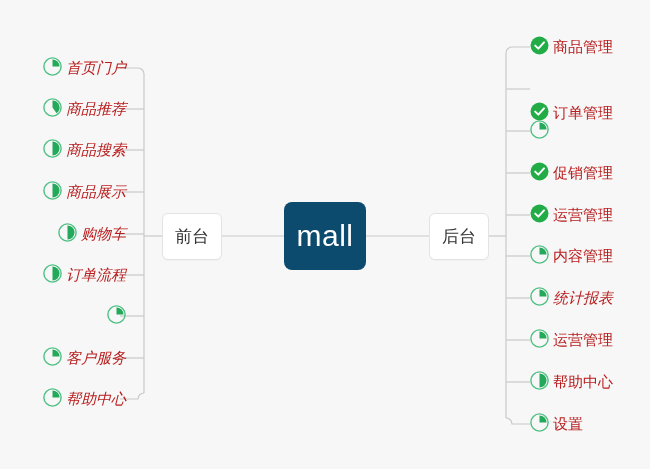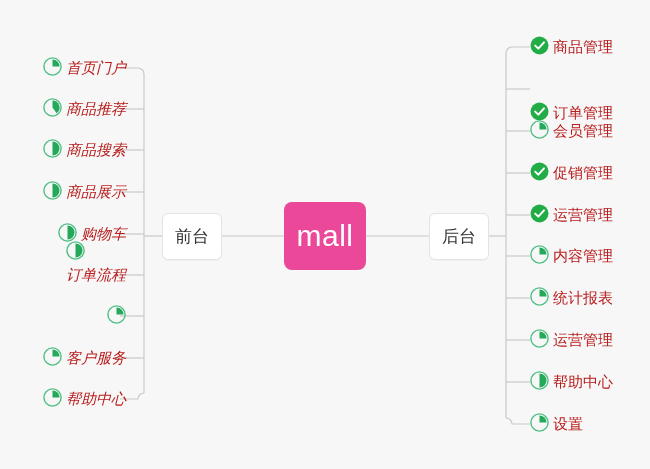--- a/index.html
+++ b/index.html
@@ -8,21 +8,21 @@
     background:#f7f7f7;
     font-family:"Liberation Sans","DejaVu Sans",sans-serif;
     overflow:hidden;
   }
   #mindmap{position:relative;width:650px;height:469px;}
   svg.edges{position:absolute;left:0;top:0;width:650px;height:469px;pointer-events:none;}
 
   
   .root-node{
     position:absolute;left:284px;top:202px;width:82px;height:68px;
-    background:#ec4899;border-radius:8px;
+    background:#0c4a6e;border-radius:8px;
     display:flex;align-items:center;justify-content:center;
     color:#ffffff;font-size:30px;letter-spacing:.5px;
   }
 
   
   .branch-node{
     position:absolute;width:58px;height:45px;
     background:#ffffff;border:1px solid #e3e3e3;border-radius:6px;
     display:flex;align-items:center;justify-content:center;
     color:#333333;font-size:17px;
@@ -127,21 +127,21 @@
       </div>
       <div class="leaf leaf-left" style="top: 223px;">
         <span>
           <svg class="ico" viewBox="0 0 19 19" xmlns="http://www.w3.org/2000/svg">
     <circle cx="9.5" cy="9.5" r="8.6" fill="none" stroke="#4dbf82" stroke-width="1.4"></circle>
     <path d="M 9.5 9.5 L 9.5 2.5 A 7 7 0 0 1 9.50 16.50 Z" fill="#24a85a"></path>
   </svg>
         </span>
         <span class="leaf-label">购物车</span>
       </div>
-      <div class="leaf leaf-left" style="top: 264px; flex-direction: column;">
+      <div class="leaf leaf-left" style="top: 264px;">
         <span>
           <svg class="ico" viewBox="0 0 19 19" xmlns="http://www.w3.org/2000/svg">
     <circle cx="9.5" cy="9.5" r="8.6" fill="none" stroke="#4dbf82" stroke-width="1.4"></circle>
     <path d="M 9.5 9.5 L 9.5 2.5 A 7 7 0 0 1 9.50 16.50 Z" fill="#24a85a"></path>
   </svg>
         </span>
         <span class="leaf-label">订单流程</span>
       </div>
       <div class="leaf leaf-left" style="top: 305px;">
         <span>
@@ -187,21 +187,20 @@
         </span>
         <span class="leaf-label">订单管理</span>
       </div>
       <div class="leaf leaf-right" style="top: 120px;">
         <span>
           <svg class="ico" viewBox="0 0 19 19" xmlns="http://www.w3.org/2000/svg">
     <circle cx="9.5" cy="9.5" r="8.6" fill="none" stroke="#4dbf82" stroke-width="1.4"></circle>
     <path d="M 9.5 9.5 L 9.5 2.5 A 7 7 0 0 1 16.50 9.50 Z" fill="#24a85a"></path>
   </svg>
         </span>
-        <span class="leaf-label">会员管理</span>
       </div>
       <div class="leaf leaf-right" style="top: 162px;">
         <span>
           <svg class="ico" viewBox="0 0 19 19" xmlns="http://www.w3.org/2000/svg">
     <circle cx="9.5" cy="9.5" r="9" fill="#22ac46"></circle>
     <path d="M5.2 9.6 L8.3 12.6 L14.0 6.4" fill="none" stroke="#ffffff" stroke-width="2" stroke-linecap="round" stroke-linejoin="round"></path>
   </svg>
         </span>
         <span class="leaf-label">促销管理</span>
       </div>
@@ -216,21 +215,21 @@
       </div>
       <div class="leaf leaf-right" style="top: 245px;">
         <span>
           <svg class="ico" viewBox="0 0 19 19" xmlns="http://www.w3.org/2000/svg">
     <circle cx="9.5" cy="9.5" r="8.6" fill="none" stroke="#4dbf82" stroke-width="1.4"></circle>
     <path d="M 9.5 9.5 L 9.5 2.5 A 7 7 0 0 1 16.50 9.50 Z" fill="#24a85a"></path>
   </svg>
         </span>
         <span class="leaf-label">内容管理</span>
       </div>
-      <div class="leaf leaf-right" style="top: 287px;">
+      <div class="leaf leaf-right" style="top: 287px; font-style: italic;">
         <span>
           <svg class="ico" viewBox="0 0 19 19" xmlns="http://www.w3.org/2000/svg">
     <circle cx="9.5" cy="9.5" r="8.6" fill="none" stroke="#4dbf82" stroke-width="1.4"></circle>
     <path d="M 9.5 9.5 L 9.5 2.5 A 7 7 0 0 1 16.50 9.50 Z" fill="#24a85a"></path>
   </svg>
         </span>
         <span class="leaf-label">统计报表</span>
       </div>
       <div class="leaf leaf-right" style="top: 329px;">
         <span>

